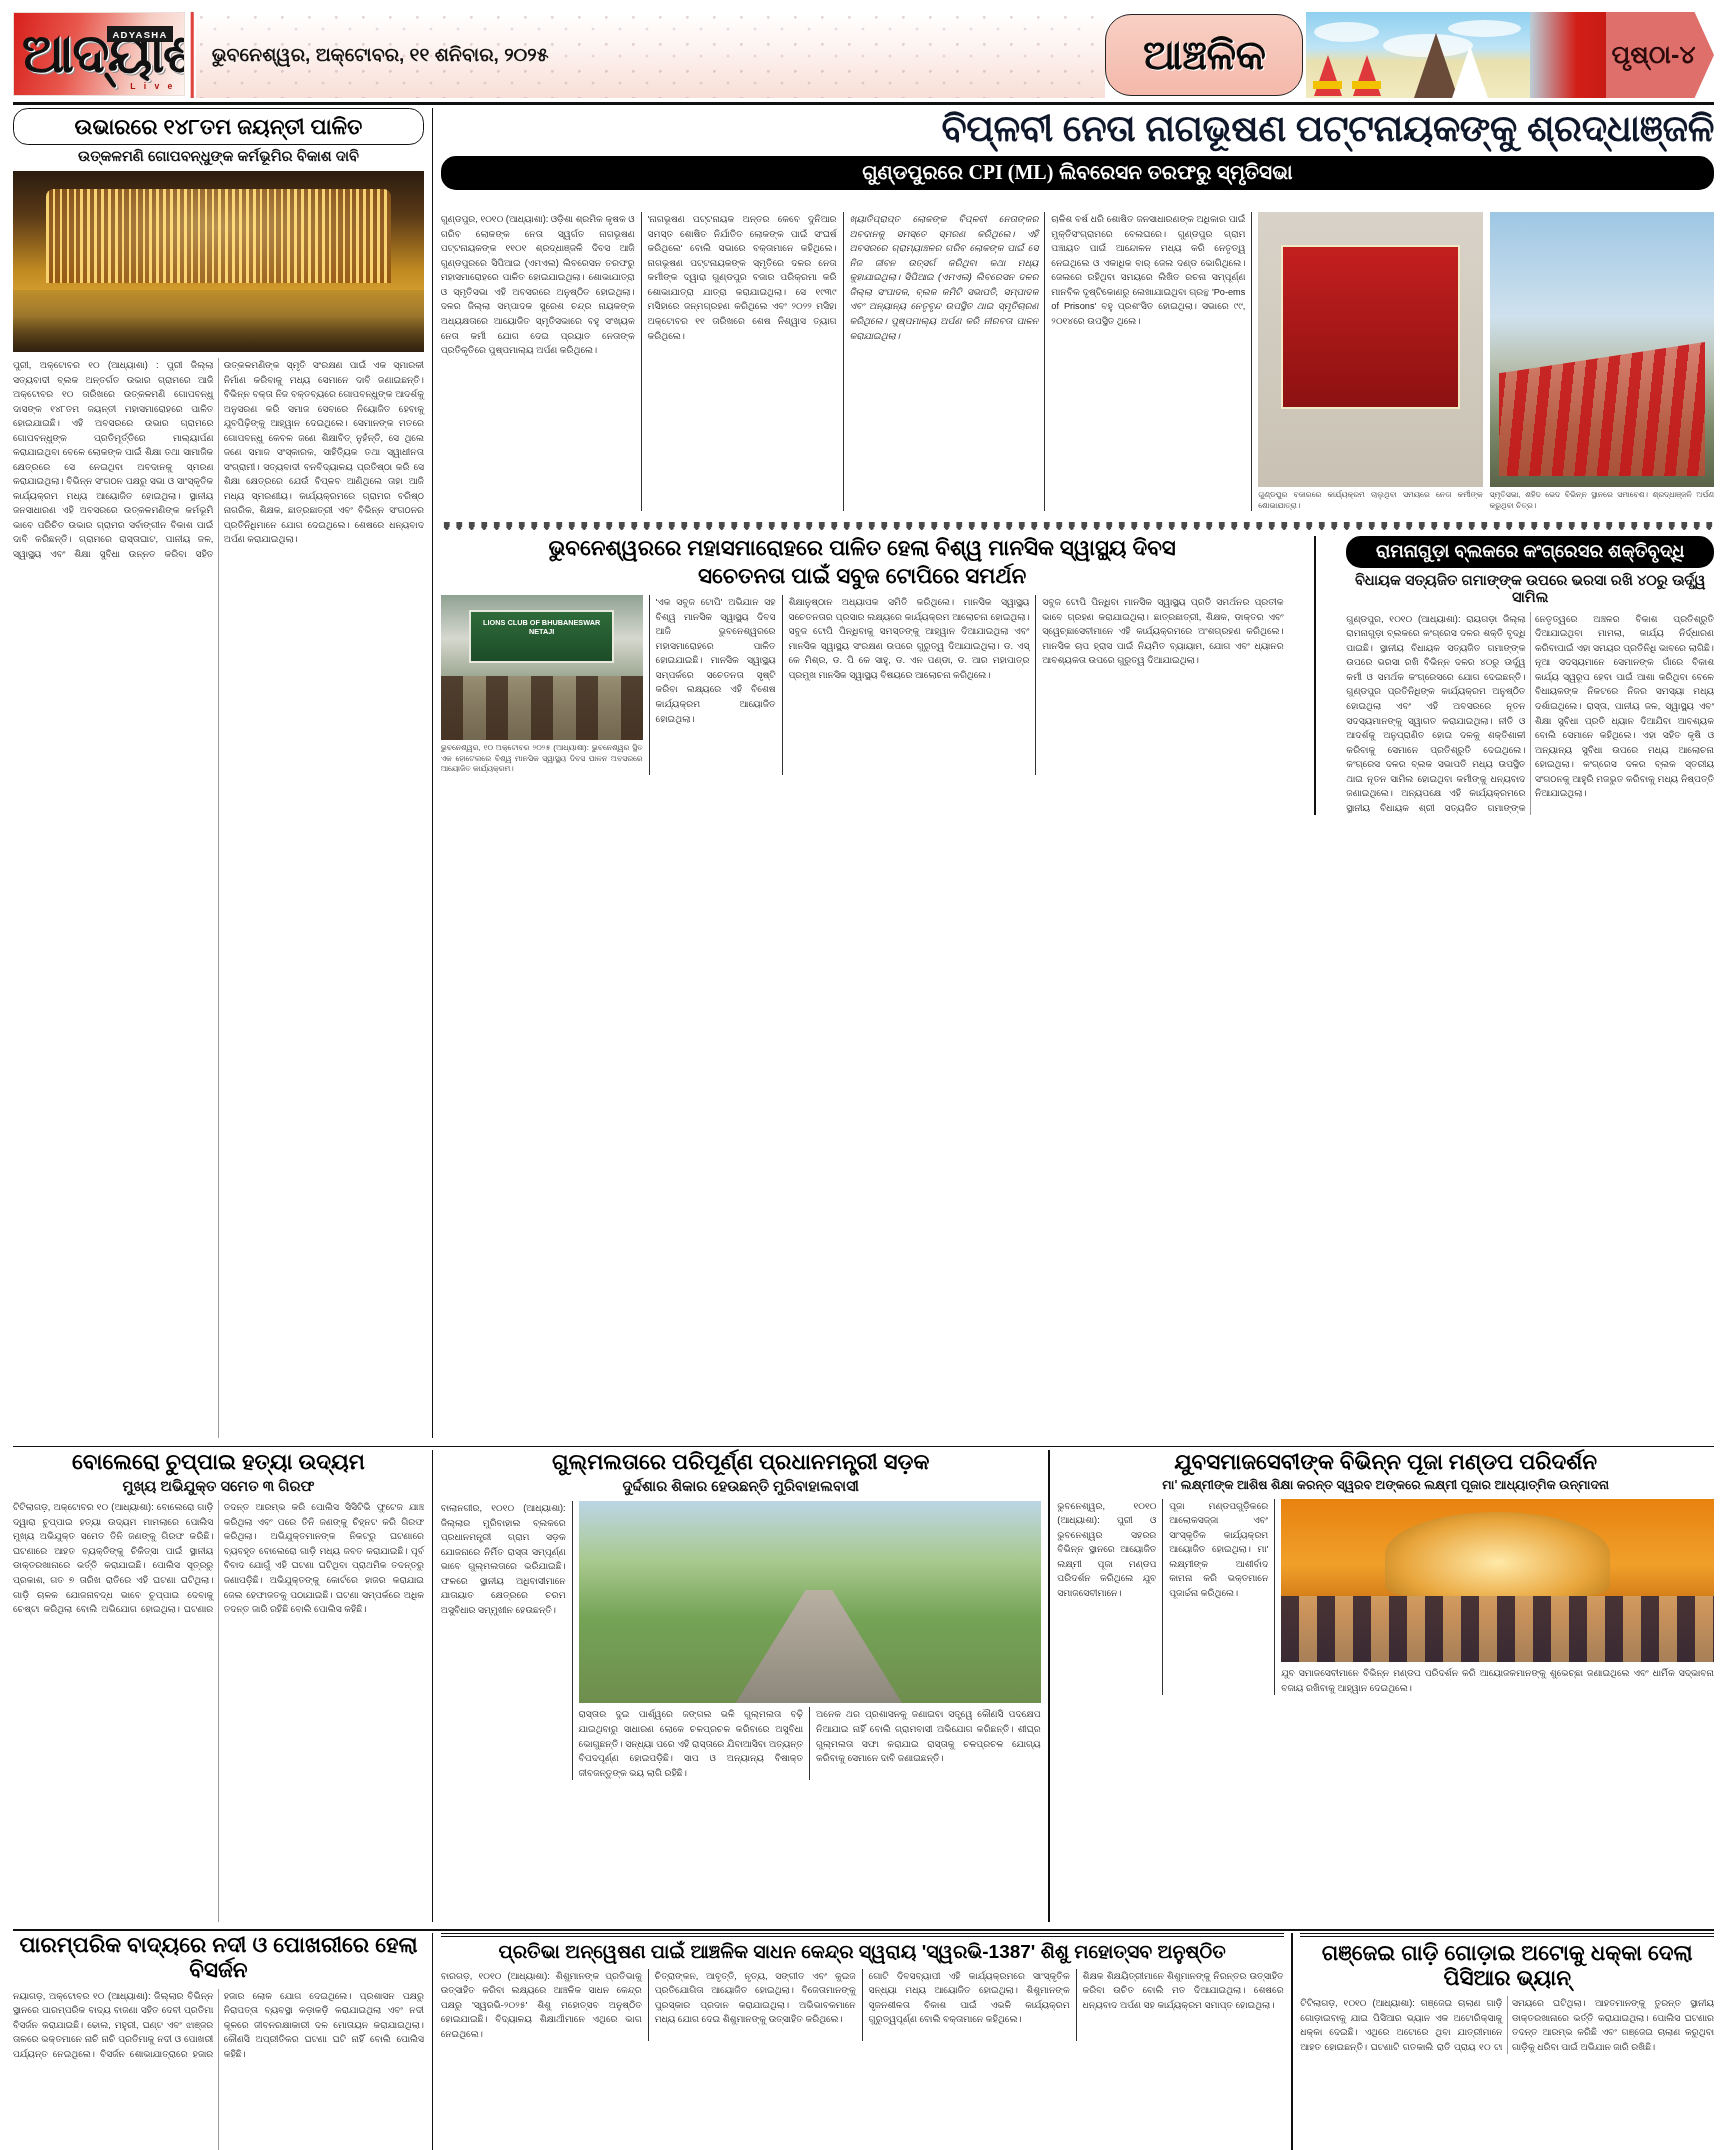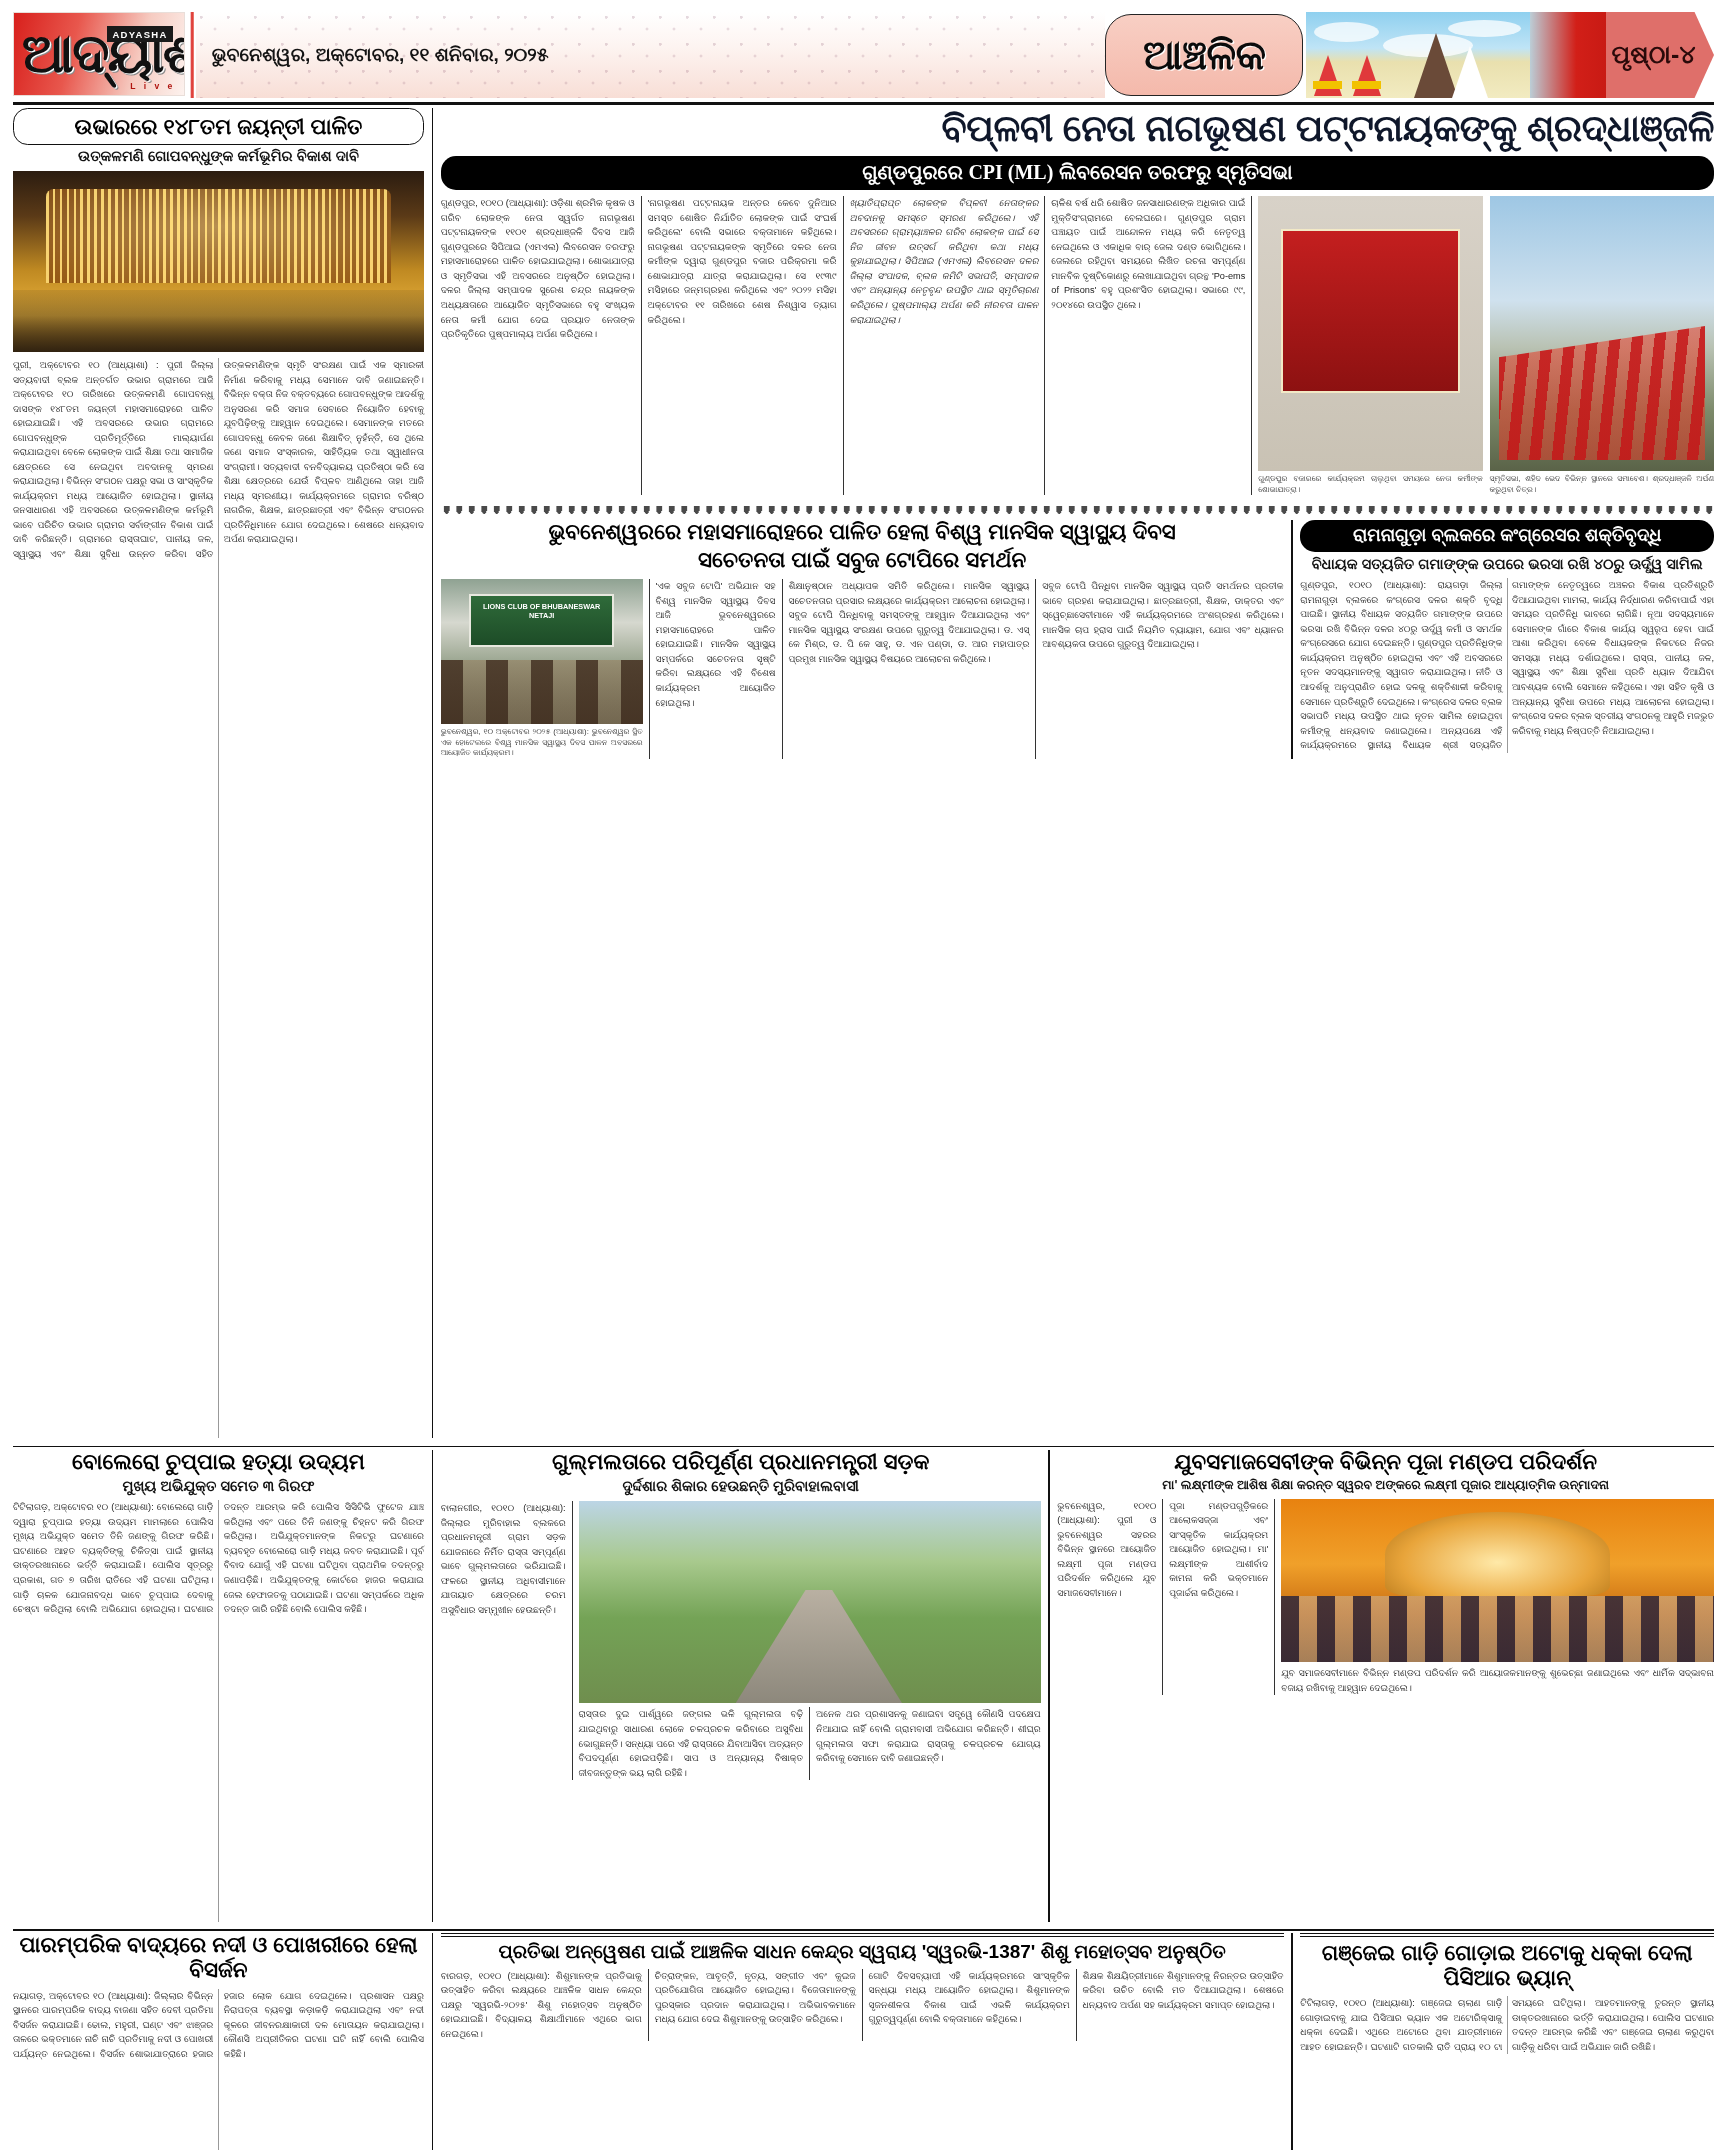--- a/index.html
+++ b/index.html
@@ -362,21 +362,21 @@
     <div style="flex:1 1 auto;">
 
       <div class="lead-head">ବିପ୍ଳବୀ ନେତା ନାଗଭୂଷଣ ପଟ୍ଟନାୟକଙ୍କୁ ଶ୍ରଦ୍ଧାଞ୍ଜଳି</div>
 
       <div style="margin-top:6.9px;">
         <div class="box-head">
           <span>ଗୁଣ୍ଡପୁରରେ </span><span class="lat">CPI (ML)</span><span> ଲିବରେସନ ତରଫରୁ ସ୍ମୃତିସଭା</span>
         </div>
       </div>
 
-      <div class="row" style="margin-top:6px;">
+      <div class="row" style="margin-top:22px;">
 
         <div style="flex:0 0 194px;">
           <div class="body-col">ଗୁଣ୍ଡପୁର, ୧୦୧୦ (ଆଧ୍ୟାଶା): ଓଡ଼ିଶା ଶ୍ରମିକ କୃଷକ ଓ ଗରିବ ଲୋକଙ୍କ ନେତା ସ୍ୱର୍ଗତ ନାଗଭୂଷଣ ପଟ୍ଟନାୟକଙ୍କ ୧୧୦୧ ଶ୍ରଦ୍ଧାଞ୍ଜଳି ଦିବସ ଆଜି ଗୁଣ୍ଡପୁରରେ ସିପିଆଇ (ଏମଏଲ) ଲିବରେସନ ତରଫରୁ ମହାସମାରୋହରେ ପାଳିତ ହୋଇଯାଇଥିଲା। ଶୋଭାଯାତ୍ରା ଓ ସ୍ମୃତିସଭା ଏହି ଅବସରରେ ଅନୁଷ୍ଠିତ ହୋଇଥିଲା। ଦଳର ଜିଲ୍ଲା ସମ୍ପାଦକ ସୁରେଶ ଚନ୍ଦ୍ର ନାୟକଙ୍କ ଅଧ୍ୟକ୍ଷତାରେ ଆୟୋଜିତ ସ୍ମୃତିସଭାରେ ବହୁ ସଂଖ୍ୟକ ନେତା କର୍ମୀ ଯୋଗ ଦେଇ ପ୍ରୟାତ ନେତାଙ୍କ ପ୍ରତିକୃତିରେ ପୁଷ୍ପମାଲ୍ୟ ଅର୍ପଣ କରିଥିଲେ।</div>
         </div>
         <div class="vline-lite"></div>
         <div style="flex:0 0 189px;">
           <div class="body-col">'ନାଗଭୂଷଣ ପଟ୍ଟନାୟକ ଅନ୍ତର କେବେ ଦୁନିଆର ସମସ୍ତ ଶୋଷିତ ନିର୍ଯାତିତ ଲୋକଙ୍କ ପାଇଁ ସଂଘର୍ଷ କରିଥିଲେ' ବୋଲି ସଭାରେ ବକ୍ତାମାନେ କହିଥିଲେ। ନାଗଭୂଷଣ ପଟ୍ଟନାୟକଙ୍କ ସ୍ମୃତିରେ ଦଳର ନେତା କର୍ମୀଙ୍କ ଦ୍ୱାରା ଗୁଣ୍ଡପୁର ବଜାର ପରିକ୍ରମା କରି ଶୋଭାଯାତ୍ରା ଯାତ୍ରା କରାଯାଇଥିଲା। ସେ ୧୯୩୯ ମସିହାରେ ଜନ୍ମଗ୍ରହଣ କରିଥିଲେ ଏବଂ ୨୦୨୨ ମସିହା ଅକ୍ଟୋବର ୧୧ ତାରିଖରେ ଶେଷ ନିଶ୍ୱାସ ତ୍ୟାଗ କରିଥିଲେ।</div>
         </div>
         <div class="vline-lite"></div>
         <div style="flex:0 0 189px;font-style:italic;">
@@ -395,21 +395,21 @@
           </div>
           <div style="flex:1 1 50%;">
             <div class="photo ph-rally" style="height:275px;"></div>
             <div class="ph-cap">ସ୍ମୃତିସଭା, ଶହିଦ ଭେଦ ବିଭିନ୍ନ ସ୍ଥାନରେ ସମାବେଶ। ଶ୍ରଦ୍ଧାଞ୍ଜଳି ଅର୍ପଣ କରୁଥିବା ଚିତ୍ର।</div>
           </div>
         </div>
       </div>
 
       <div class="dotted-rule" style="margin-top:10.3px;"></div>
 
-      <div class="row" style="margin-top:3.4px;">
+      <div class="row" style="margin-top:3.4px;gap:23px;">
 
         <div style="flex:0 0 843px;">
           <div class="sec-head">ଭୁବନେଶ୍ୱରରେ ମହାସମାରୋହରେ ପାଳିତ ହେଲା ବିଶ୍ୱ ମାନସିକ ସ୍ୱାସ୍ଥ୍ୟ ଦିବସ</div>
           <div class="sec-head" style="margin-top:2.6px;">ସଚେତନତା ପାଇଁ ସବୁଜ ଟୋପିରେ ସମର୍ଥନ</div>
 
           <div class="row" style="margin-top:6.9px;">
             <div style="flex:0 0 202px;">
               <div class="photo ph-hall" style="height:145px;">
                 <div class="chairs"></div>
                 <div style="position:absolute;left:16%;top:16%;right:16%;color:#fff;font-size:7.3px;text-align:center;font-weight:bold;z-index:3;">LIONS CLUB OF BHUBANESWAR NETAJI</div>

